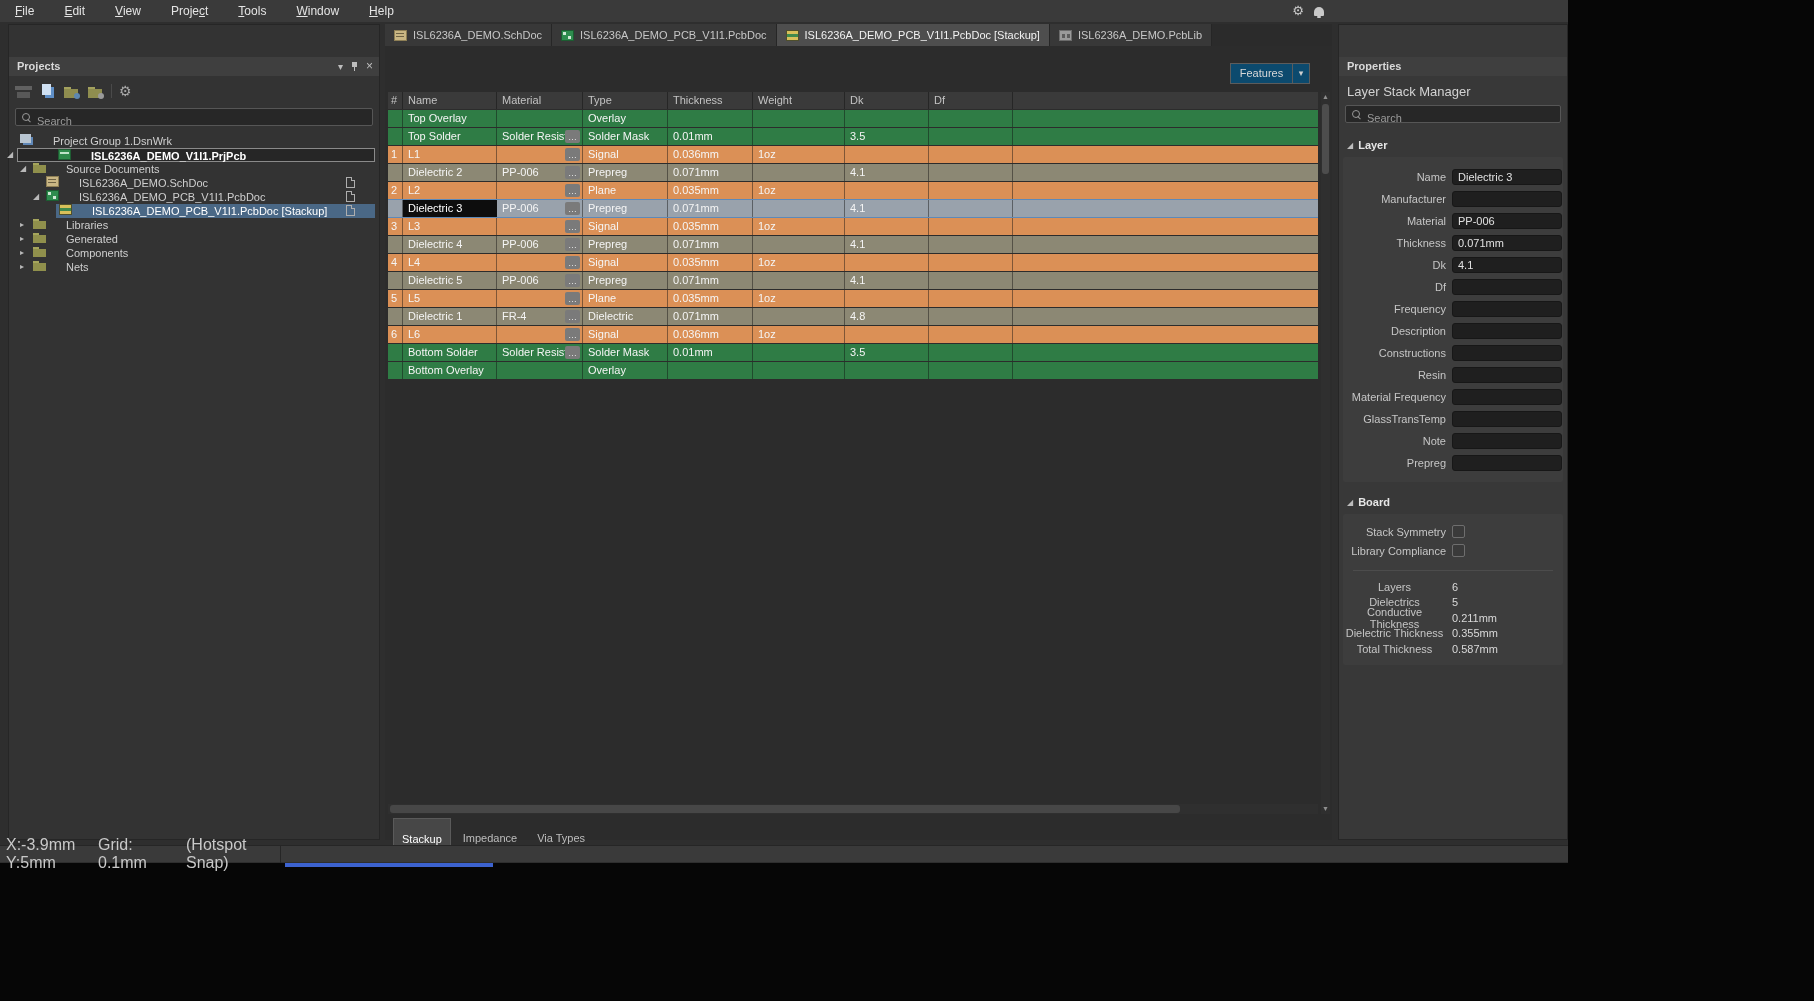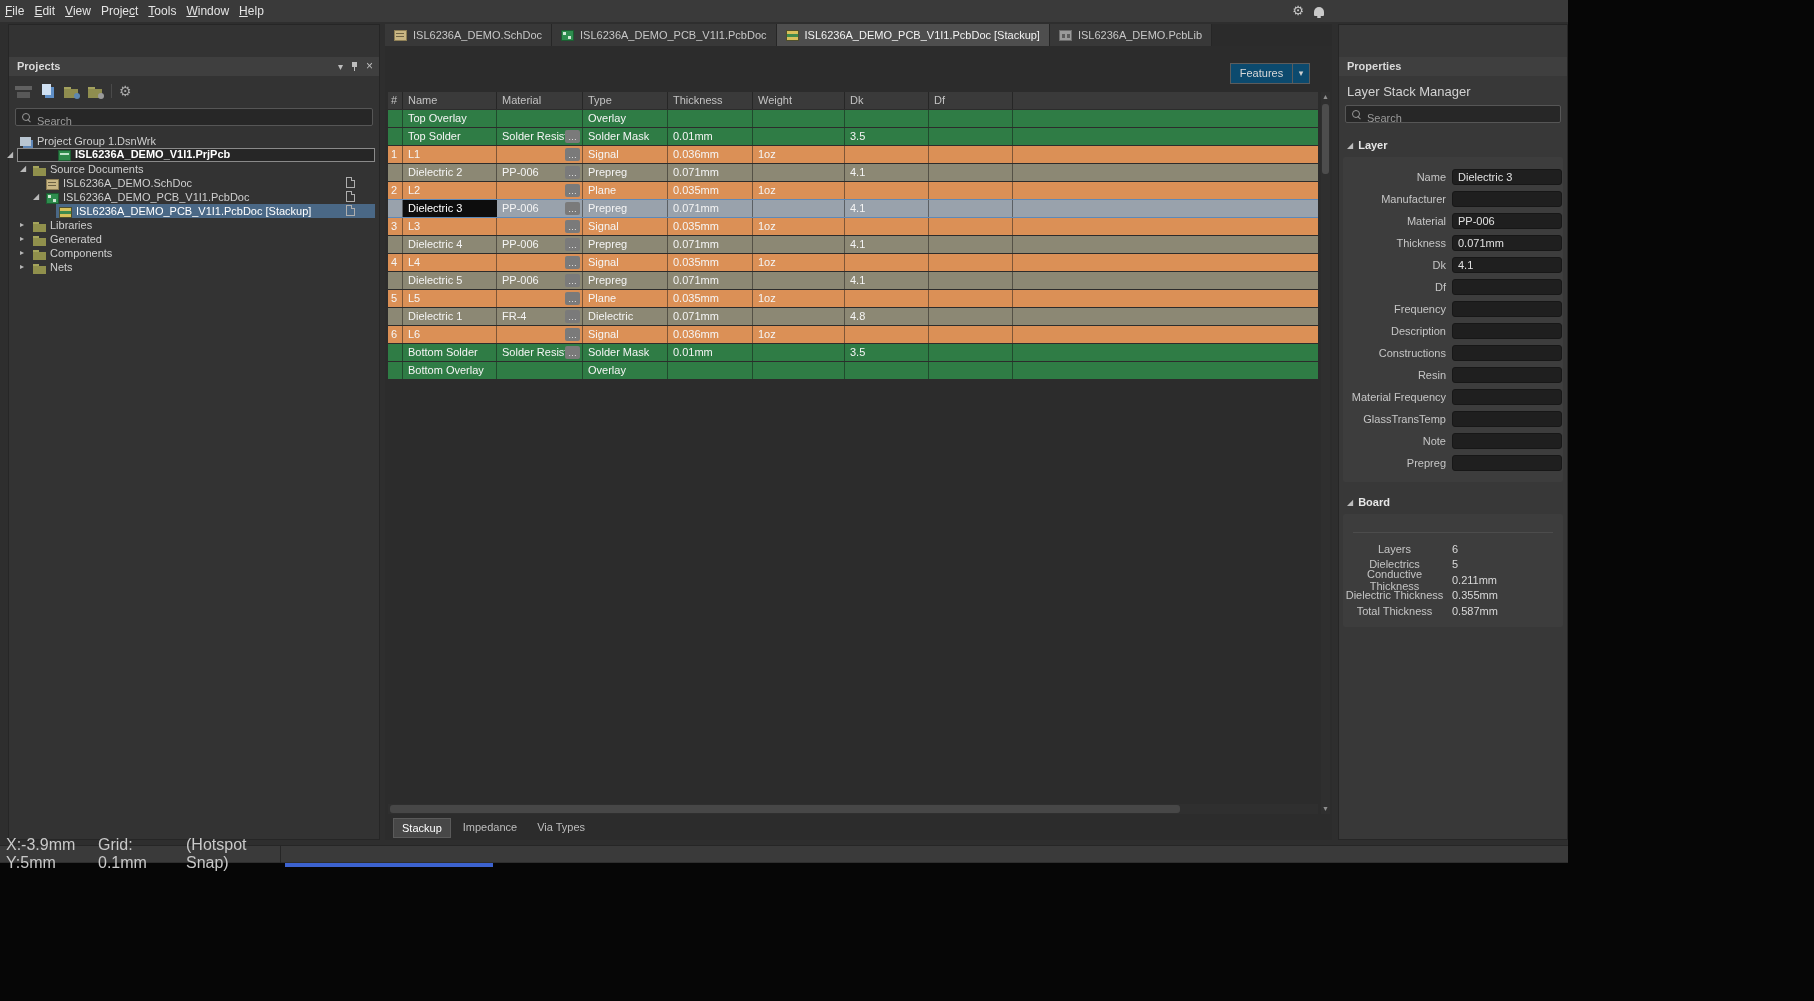--- a/index.html
+++ b/index.html
@@ -2,21 +2,21 @@
 <html><head>
 <meta charset="utf-8">
 <style>
   html,body{margin:0;padding:0;background:#000;}
   *{box-sizing:border-box;font-family:"Liberation Sans","DejaVu Sans",sans-serif;}
   .screen{position:relative;width:1814px;height:1001px;background:#060606;overflow:hidden;}
   .window{position:absolute;left:0;top:0;width:1568px;height:863px;background:#2e2e2e;}
 
   
   .menubar{position:absolute;left:0;top:0;width:1568px;height:22px;background:#3a3a3a;display:flex;align-items:center;color:#e4e4e4;font-size:12px;}
-  .menubar .mitem{padding:0 5px;height:22px;line-height:22px;cursor:default;}
+  .menubar .mitem{padding:0 15px;height:22px;line-height:22px;cursor:default;}
   .menubar .mitem u{text-decoration:underline;}
   .menubar-right{position:absolute;right:244px;top:0;height:22px;display:flex;align-items:center;gap:10px;}
   .gear-glyph{font-size:13px;color:#c9c9c9;line-height:22px;}
   .bell{position:relative;width:10px;height:9px;background:#c9c9c9;border-radius:5px 5px 1px 1px;}
   .bell:after{content:"";position:absolute;left:3px;bottom:-2px;width:4px;height:2px;background:#c9c9c9;border-radius:2px;}
 
   
   .panel-header{height:19px;background:#3f3f3f;color:#d9d9d9;font-size:11px;font-weight:bold;line-height:19px;padding:0 8px;position:relative;margin-top:32px;}
   .phdr-icons{position:absolute;right:6px;top:0;height:19px;display:flex;align-items:center;gap:8px;color:#bdbdbd;font-weight:normal;}
   .phdr-icons .ic{font-size:10px;line-height:19px;cursor:default;}
@@ -38,21 +38,21 @@
   .tbi-gear{color:#a9a9a9;font-size:14px;line-height:15px;width:auto;}
   .searchbox{margin:2px 6px 6px 6px;height:18px;background:#272727;border:1px solid #565656;border-radius:2px;display:flex;align-items:center;padding:0 6px;gap:6px;}
   .mag{position:relative;width:9px;height:9px;flex:0 0 auto;}
   .mag:before{content:"";position:absolute;left:0;top:0;width:6px;height:6px;border:1.4px solid #979797;border-radius:50%;}
   .mag:after{content:"";position:absolute;left:6px;top:6px;width:4px;height:1.4px;background:#979797;transform:rotate(45deg);transform-origin:0 0;}
   .search-text{color:#9a9a9a;font-size:11px;margin-top:8px;}
 
   .tree{margin-top:8px;font-size:11px;color:#cfcfcf;}
   .trow{position:relative;height:14px;display:flex;align-items:center;}
   .tarrow{position:absolute;top:0;height:14px;line-height:14px;font-size:8px;color:#b9b9b9;}
-  .thl{display:flex;align-items:flex-end;gap:4px;height:14px;line-height:14px;padding:0 3px;}
+  .thl{display:flex;align-items:flex-start;gap:20px;height:14px;line-height:14px;padding:0 3px;}
   .thl.grow{flex:1;margin-right:4px;}
   .trow.sel-blue .thl{background:#4a6886;color:#ffffff;}
   .trow.sel-focus .thl{background:#262626;border:1px solid #8a8a8a;color:#ffffff;font-weight:bold;}
   .ticon{width:13px;height:11px;flex:0 0 auto;position:relative;}
   .ticon-workspace{background:linear-gradient(#b9c6d2 0 0) 0 0/11px 9px no-repeat,linear-gradient(#5f87b7 0 0) 3px 3px/10px 8px no-repeat;}
   .ticon-project{background:#2f8a4a;border:1px solid #1f5d33;}
   .ticon-project:after{content:"";position:absolute;left:1px;top:2px;width:9px;height:2px;background:#bfe3c7;}
   .ticon-folder{background:linear-gradient(#90904c 0 0) 0 3px/13px 8px no-repeat,linear-gradient(#a5a55c 0 0) 0 1px/6px 3px no-repeat;}
   .ticon-schdoc{background:#c9b684;border:1px solid #8e7f55;}
   .ticon-schdoc:after{content:"";position:absolute;left:1px;top:2px;width:8px;height:1px;background:#6e6244;box-shadow:0 3px 0 #6e6244;}
@@ -100,21 +100,21 @@
   
   .vscroll{position:absolute;left:936px;top:46px;width:9px;height:722px;background:#2f2f2f;}
   .vscroll .arr{display:block;width:9px;height:10px;color:#8f8f8f;font-size:7px;text-align:center;line-height:10px;}
   .vscroll .arr.down{position:absolute;bottom:0;}
   .vscroll .vthumb{position:absolute;left:1px;top:12px;width:7px;height:70px;background:#4d4d4d;border-radius:3px;}
   .hscroll{position:absolute;left:3px;top:758px;width:930px;height:10px;background:#2f2f2f;}
   .hscroll .hthumb{position:absolute;left:2px;top:1px;width:790px;height:8px;background:#474747;border-radius:3px;}
 
   
   .bottom-tabs{position:absolute;left:8px;top:772px;display:flex;gap:4px;font-size:11px;color:#bdbdbd;}
-  .btab{padding:3px 8px;height:20px;}
+  .btab{padding:14px 8px;height:20px;}
   .btab.active{background:#474747;color:#ffffff;border:1px solid #5a5a5a;}
 
   
   .props{position:absolute;left:1338px;top:24px;width:230px;height:816px;background:#383838;border:1px solid #262626;color:#cdcdcd;}
   .props .sub{font-size:13px;color:#d2d2d2;padding:8px 8px 6px 8px;}
   .props .searchbox{margin:0 6px 10px 6px;}
   .sec-hdr{font-size:11px;font-weight:bold;color:#e6e6e6;padding:6px 8px;display:flex;align-items:center;gap:5px;}
   .sec-hdr .tri{font-size:8px;color:#bdbdbd;}
   .sec-body{background:#3d3d3d;margin:0 4px;padding:8px 0;border-radius:2px;}
   .frow{display:flex;align-items:center;height:21px;margin:1px 0;}
@@ -558,20 +558,30 @@
             <span class="flab">Prepreg</span>
             <div class="finput"></div>
           </div>
         </div>
 
       <div class="sec-hdr" style="margin-top:8px;">
         <span class="tri">◢</span>
         <span>Board</span>
       </div>
       <div class="sec-body">
+        <div id="board-checkboxes">
+            <div class="cbrow">
+              <span class="flab">Stack Symmetry</span>
+              <span class="checkbox"></span>
+            </div>
+            <div class="cbrow">
+              <span class="flab">Library Compliance</span>
+              <span class="checkbox"></span>
+            </div>
+          </div>
         <div class="divider"></div>
         <div id="board-stats">
             <div class="statrow">
               <span class="slab">Layers</span>
               <span class="sval">6</span>
             </div>
             <div class="statrow">
               <span class="slab">Dielectrics</span>
               <span class="sval">5</span>
             </div>

